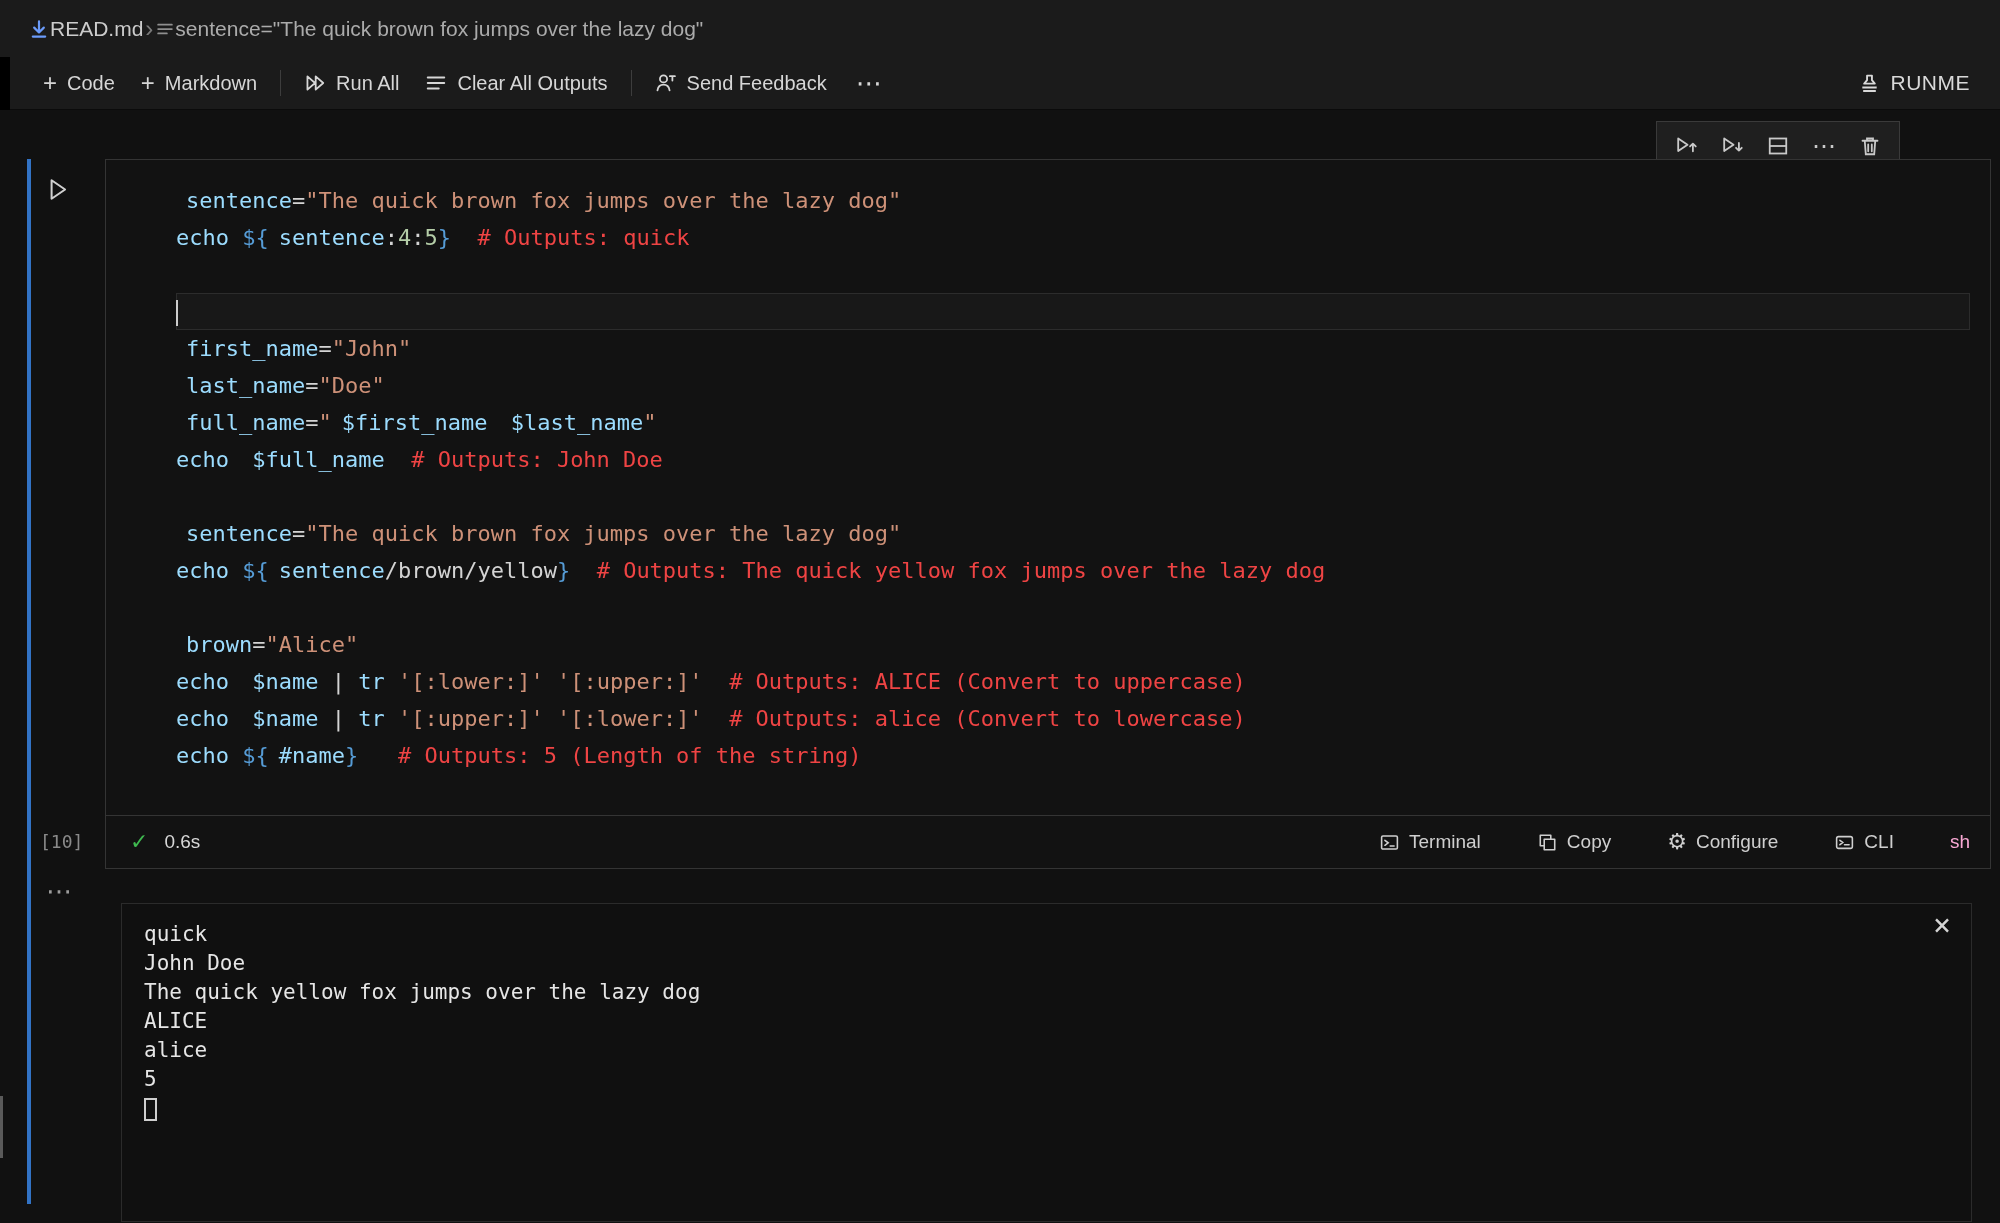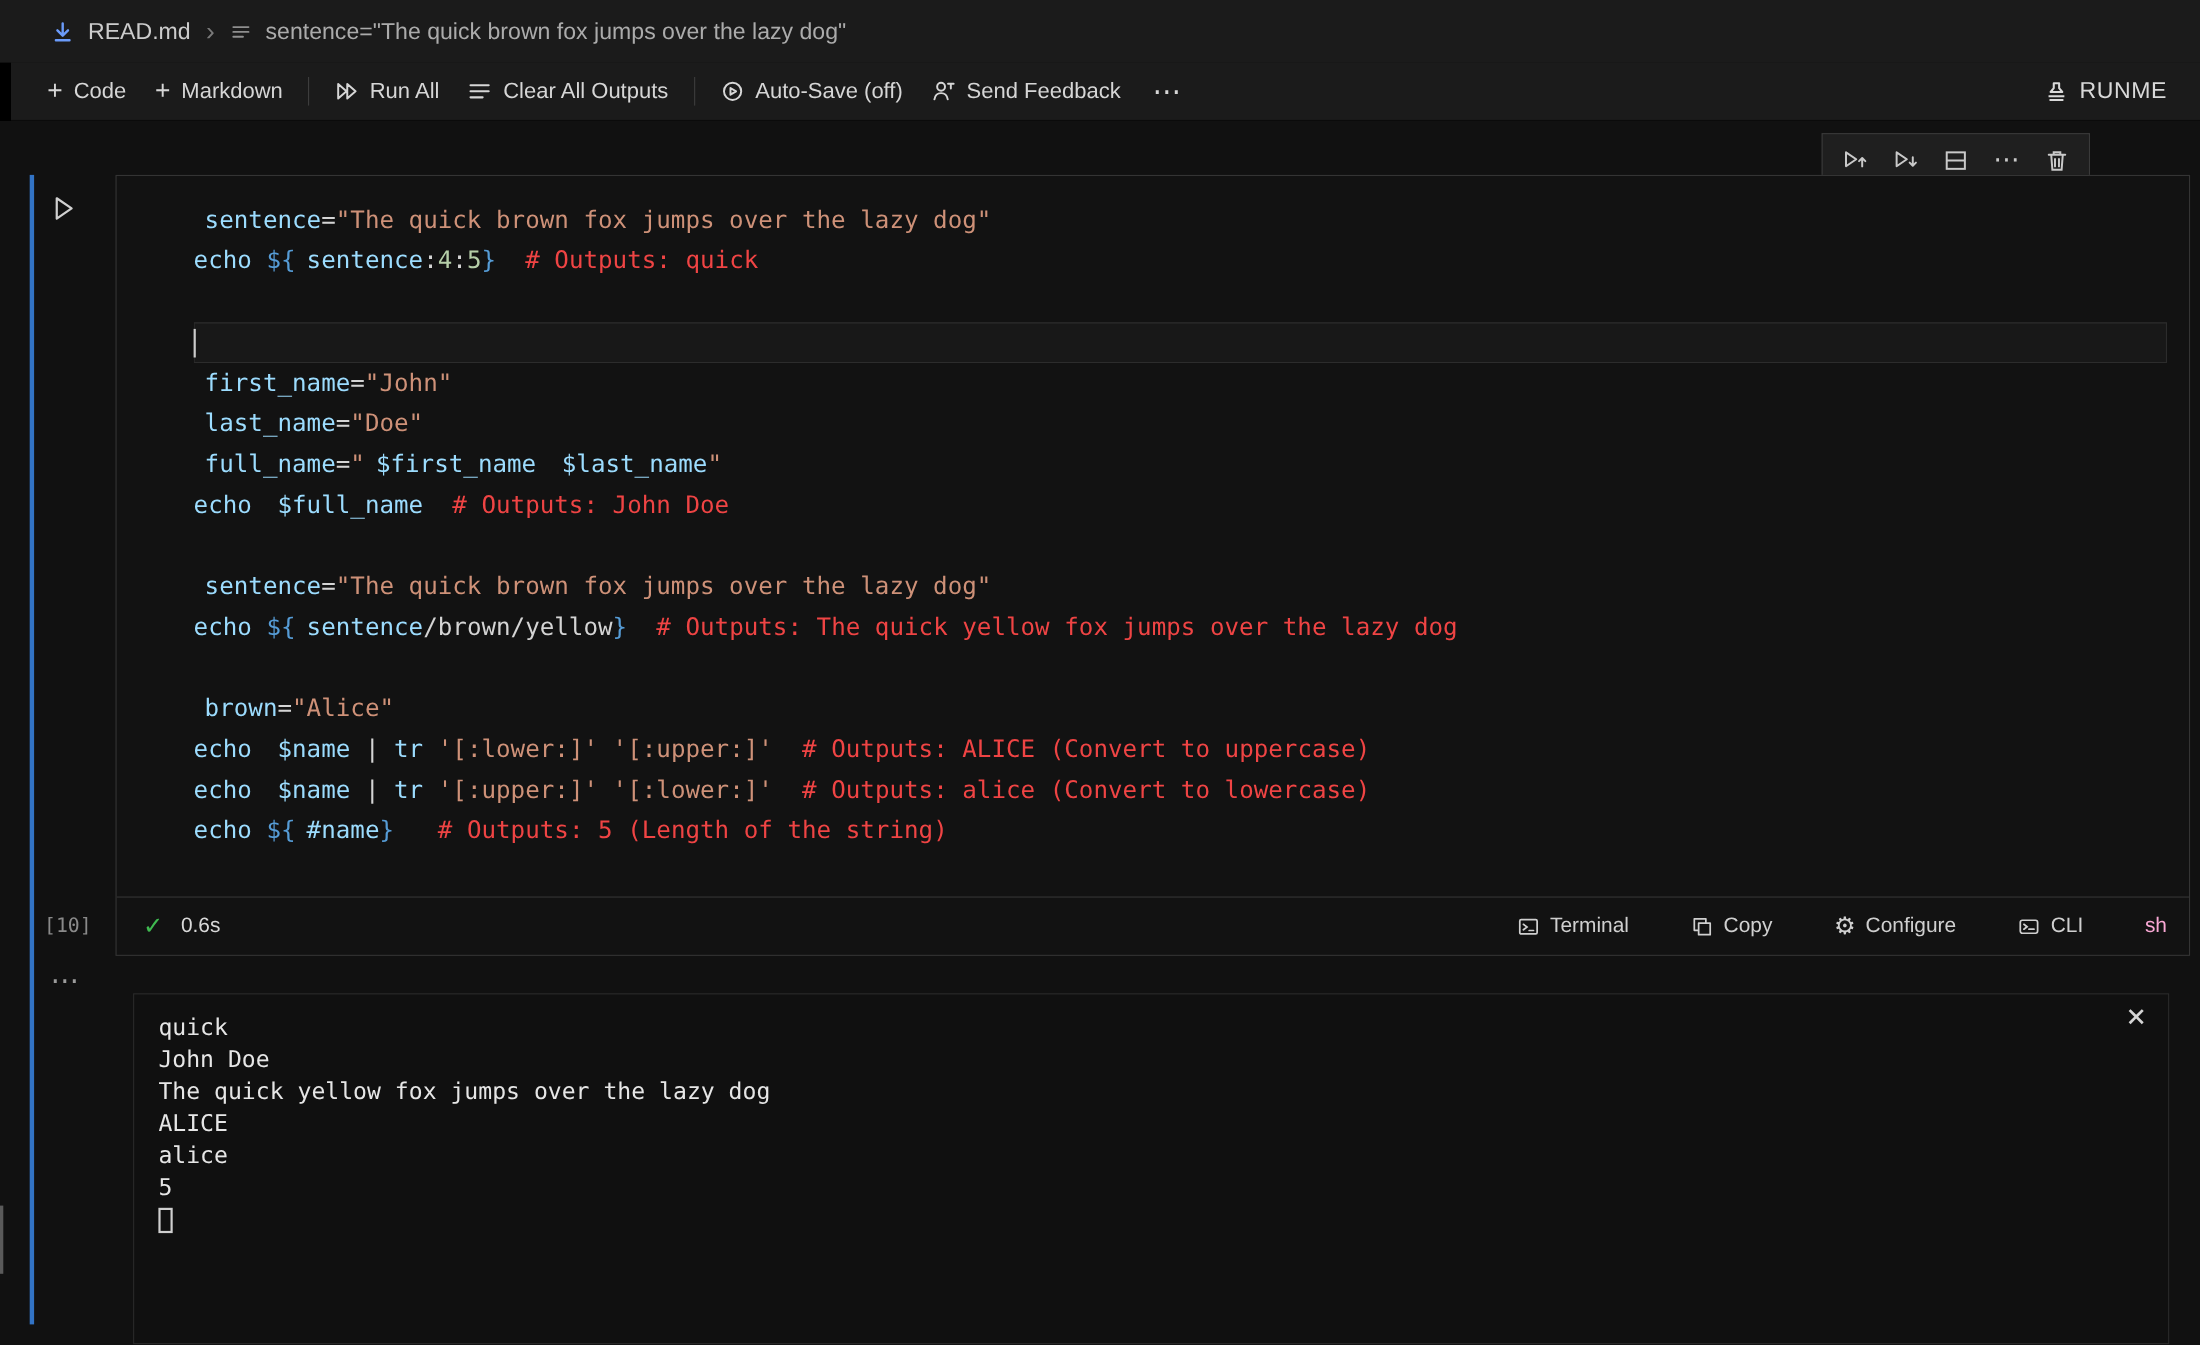--- a/index.html
+++ b/index.html
@@ -2,21 +2,21 @@
 <html><head>
 <meta charset="utf-8">
 <style>
   * { margin:0; padding:0; box-sizing:border-box; }
   html,body { background:#0e0e0e; }
   body { font-family:"Liberation Sans", sans-serif; }
   .screen { position:relative; width:2000px; height:1223px; background:#111111; overflow:hidden; }
 
   
   .breadcrumb-bar { position:absolute; top:0; left:0; width:2000px; height:57px; background:#1b1b1b;
-    display:flex; align-items:center; padding-left:46px; gap:12px; }
+    display:flex; align-items:center; padding-left:28px; gap:0; }
   .bc-file { color:#cccccc; font-size:21px; }
   .bc-sep { color:#7a7a7a; font-size:24px; padding:0 2px; }
   .bc-cell { color:#ababab; font-size:21px; white-space:nowrap; }
   .toolbar { position:absolute; top:57px; left:0; width:2000px; height:53px; background:#1b1b1b;
     border-bottom:1px solid #0b0b0b; display:flex; align-items:center; padding:0 26px 0 30px; }
   .tb-btn { display:flex; align-items:center; gap:10px; color:#d6d6d6; font-size:20px; padding:0 13px; height:100%; cursor:pointer; white-space:nowrap; }
   .tb-plus { font-size:24px; color:#d6d6d6; line-height:1; }
   .tb-sep { width:1px; height:26px; background:#3d3d3d; margin:0 10px; }
   .tb-more { font-size:26px; color:#d6d6d6; padding:0 16px; cursor:pointer; }
   .tb-spacer { flex:1; }
@@ -105,29 +105,20 @@
     </div>
     <div class="tb-btn">
       <span>
         <svg width="22" height="22" viewBox="0 0 16 16" fill="none" stroke="currentColor" stroke-width="1.4" stroke-linecap="round">
             <path d="M2 4h12M2 8h12M2 12h8"></path>
           </svg>
       </span>
       <span>Clear All Outputs</span>
     </div>
     <div class="tb-sep"></div>
-    <div class="tb-btn">
-      <span>
-        <svg width="22" height="22" viewBox="0 0 16 16" fill="none" stroke="currentColor" stroke-width="1.3" stroke-linejoin="round">
-            <circle cx="8" cy="8" r="5.7"></circle>
-            <path d="M6.6 5.8 10.3 8 6.6 10.2z"></path>
-          </svg>
-      </span>
-      <span>Auto-Save (off)</span>
-    </div>
     <div class="tb-btn">
       <span>
         <svg width="22" height="22" viewBox="0 0 16 16" fill="none" stroke="currentColor" stroke-width="1.3" stroke-linecap="round">
             <circle cx="6.2" cy="5" r="2.6"></circle>
             <path d="M1.8 13.3c.5-3 2.3-4.1 4.4-4.1 2.1 0 3.9 1.1 4.4 4.1"></path>
             <path d="M10.8 3h3.7M12.65 3v3.2"></path>
           </svg>
       </span>
       <span>Send Feedback</span>
     </div>

